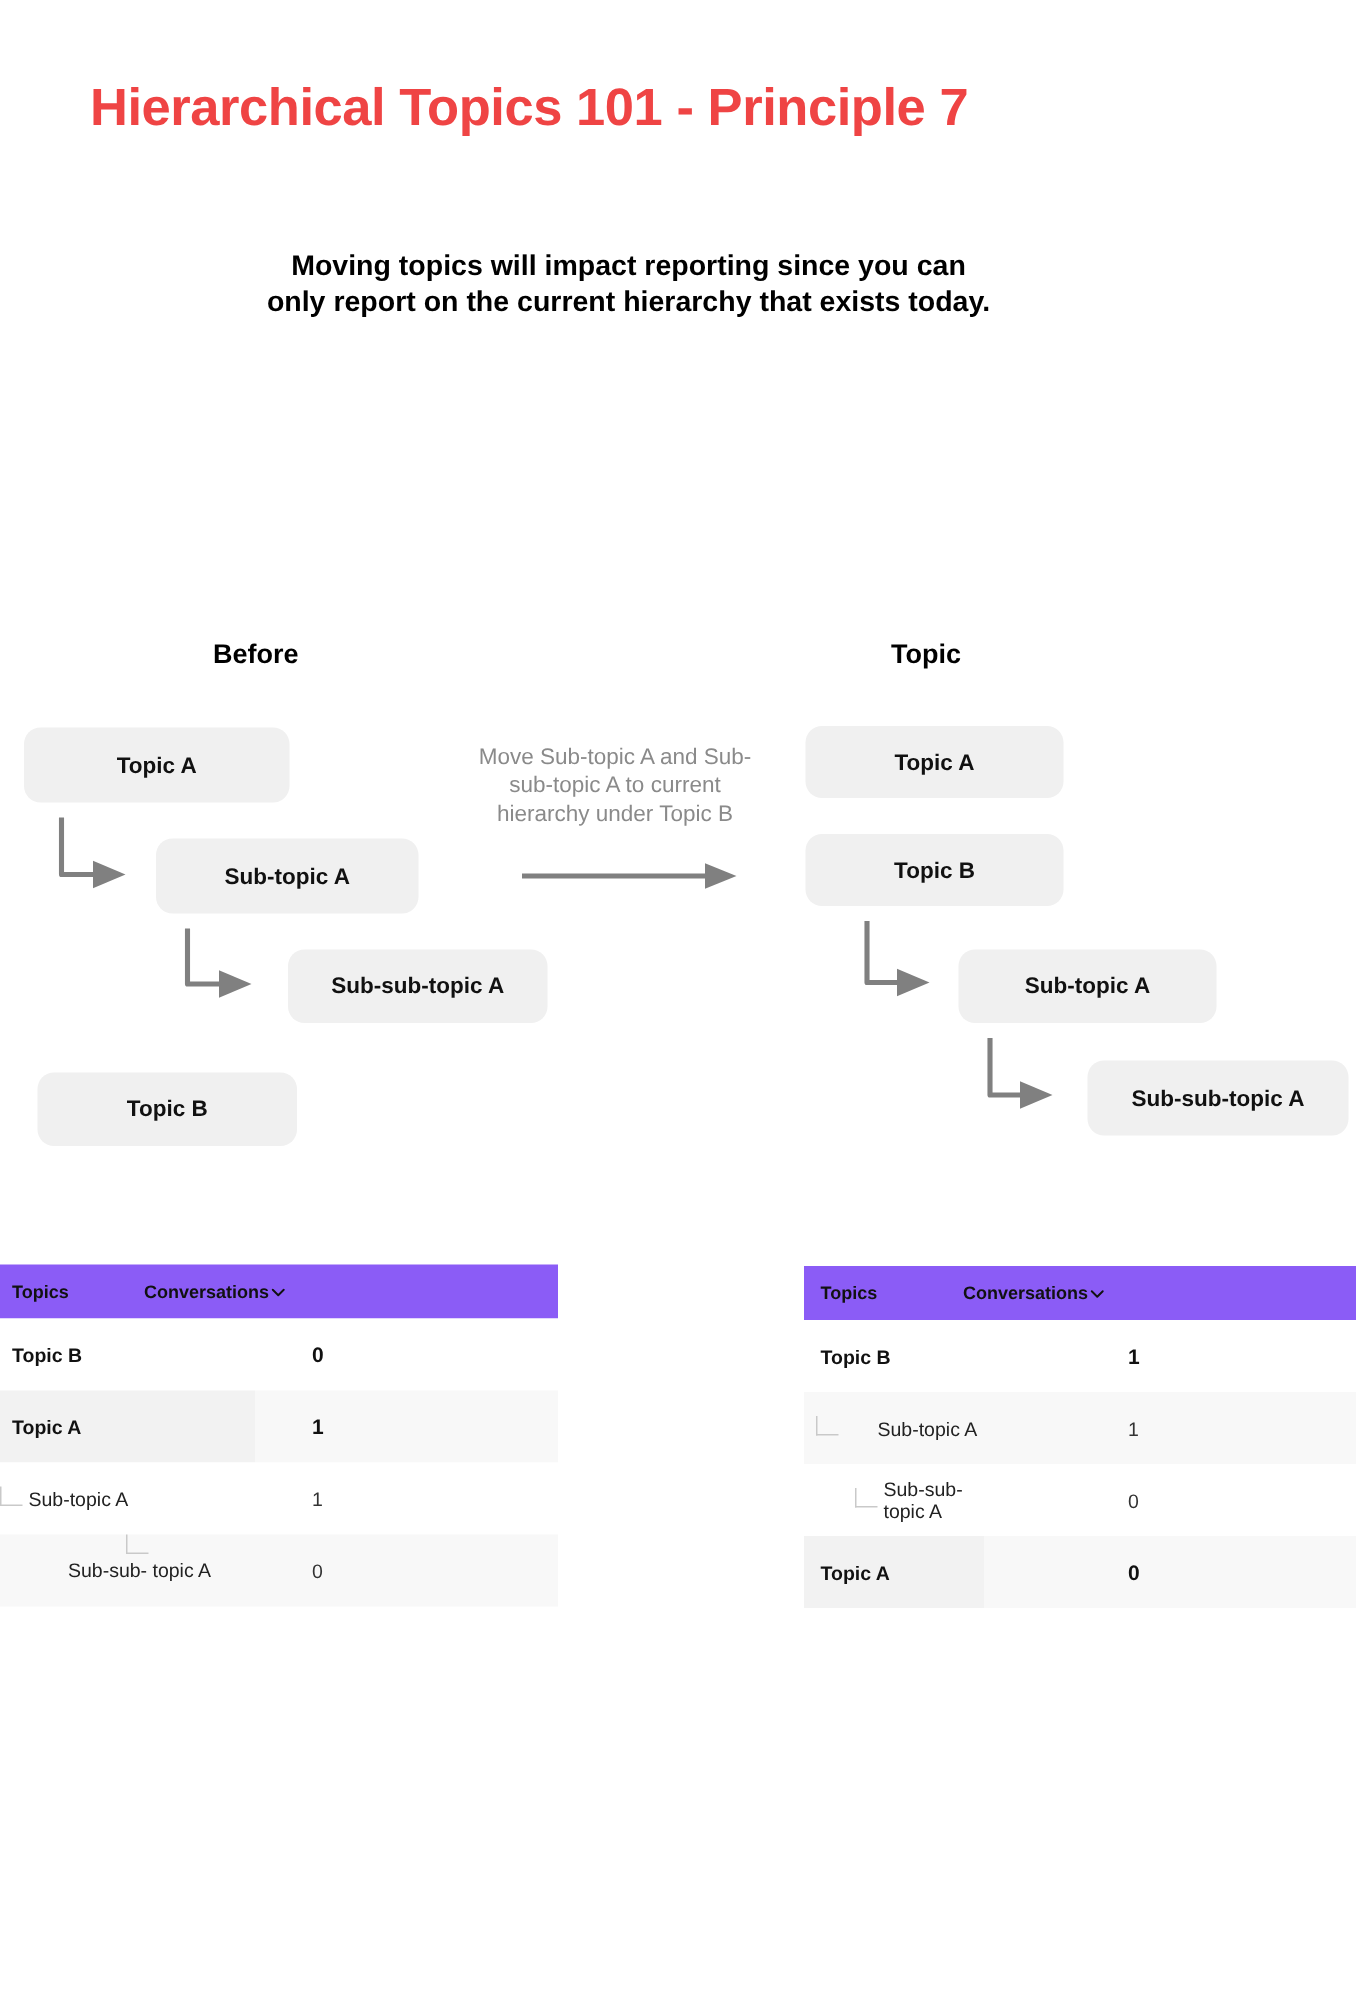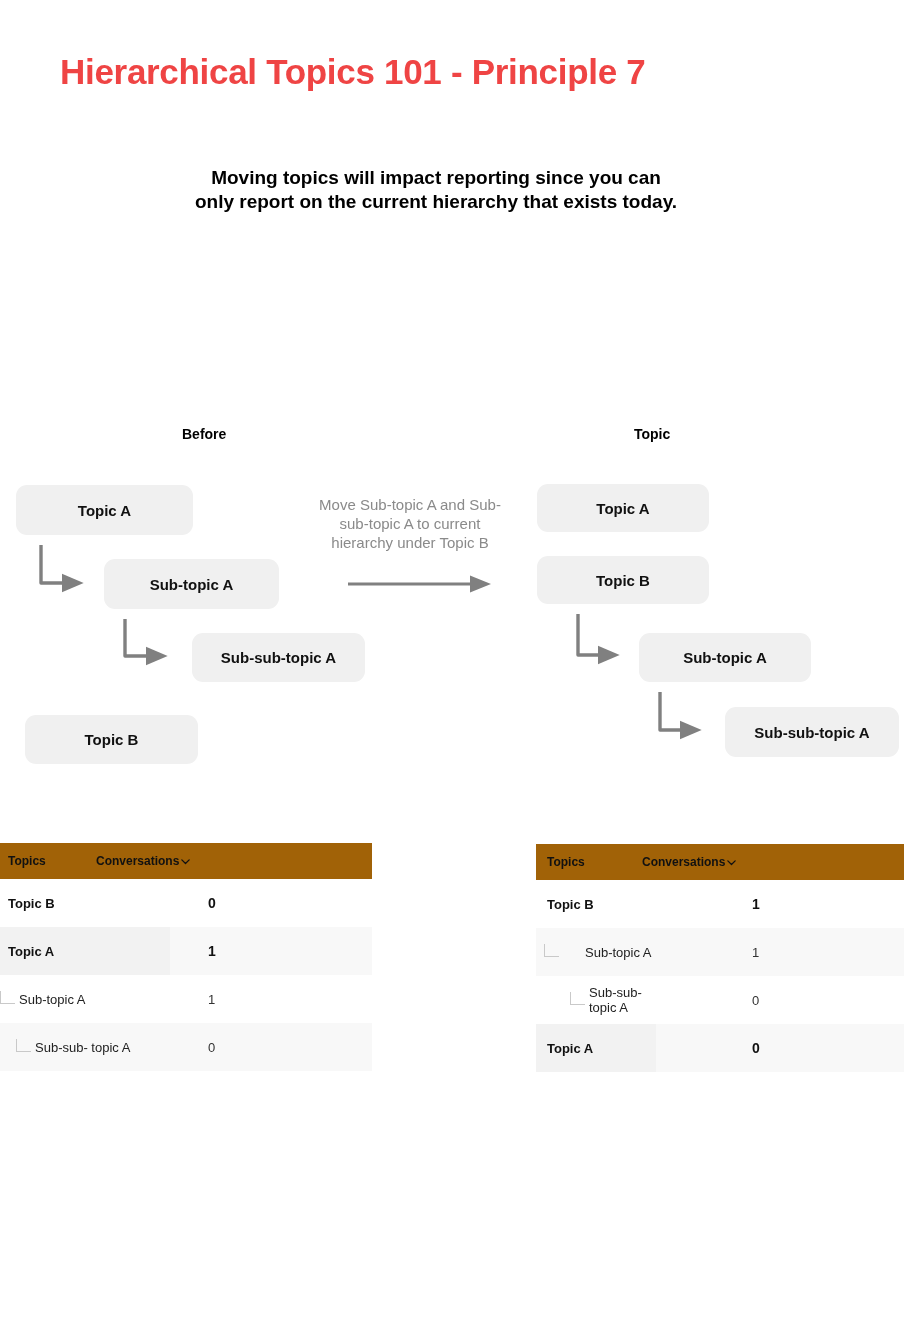--- a/index.html
+++ b/index.html
@@ -38,30 +38,28 @@
   .page-subtitle {
     position: absolute;
     left: 0;
     top: 166px;
     width: 838px;
     text-align: center;
     font-size: 19px;
     font-weight: bold;
     line-height: 1.25;
     color: #000000;
-    margin-left: 17px;
   }
 
   
   .col-heading {
     position: absolute;
-    font-size: 14px;
+    font-size: 18px;
     font-weight: bold;
     color: #000000;
-    margin-left: 40px;
   }
   .col-heading.before { left: 142px; top: 426px; }
   .col-heading.after  { left: 594px; top: 426px; }
 
   
   .topic-box {
     position: absolute;
     background: #f0f0f0;
     border-radius: 11px;
     display: flex;
@@ -120,21 +118,21 @@
   .topic-table {
     position: absolute;
     box-sizing: border-box;
   }
   .topic-table.left  { left: 0px;   top: 843px; width: 372px; }
   .topic-table.right { left: 536px; top: 844px; width: 368px; }
 
   .t-header {
     display: flex;
     align-items: center;
-    background: #a16207;
+    background: #8b5cf6;
     height: 36px;
     font-size: 12px;
     font-weight: bold;
     color: #111111;
   }
   .t-header .th-topics {
     padding-left: 8px;
     width: 96px;
     box-sizing: border-box;
   }
@@ -197,21 +195,21 @@
     border-left: 1.5px solid #c9c9c9;
     border-bottom: 1.5px solid #c9c9c9;
     margin-right: 4px;
     margin-bottom: 3px;
     flex: none;
   }
 
   
   .topic-table.left .t-row.depth-0 .cell-topic { padding-left: 8px; }
   .topic-table.left .t-row.depth-1 .cell-topic { padding-left: 0px; }
-  .topic-table.left .t-row.depth-2 .cell-topic { padding-left: 16px; }
+  .topic-table.left .t-row.depth-2 .cell-topic { padding-left: 16px; flex-direction: column; }
 
   
   .topic-table.right .t-row.depth-0 .cell-topic { padding-left: 11px; }
   .topic-table.right .t-row.depth-1 .cell-topic { padding-left: 8px; }
   .topic-table.right .t-row.depth-1 .tree-glyph { margin-right: 26px; }
   .topic-table.right .t-row.depth-2 .cell-topic { padding-left: 34px; }
 
   
   .bg-white       { background: #ffffff; }
   .bg-light       { background: #f8f8f8; }

